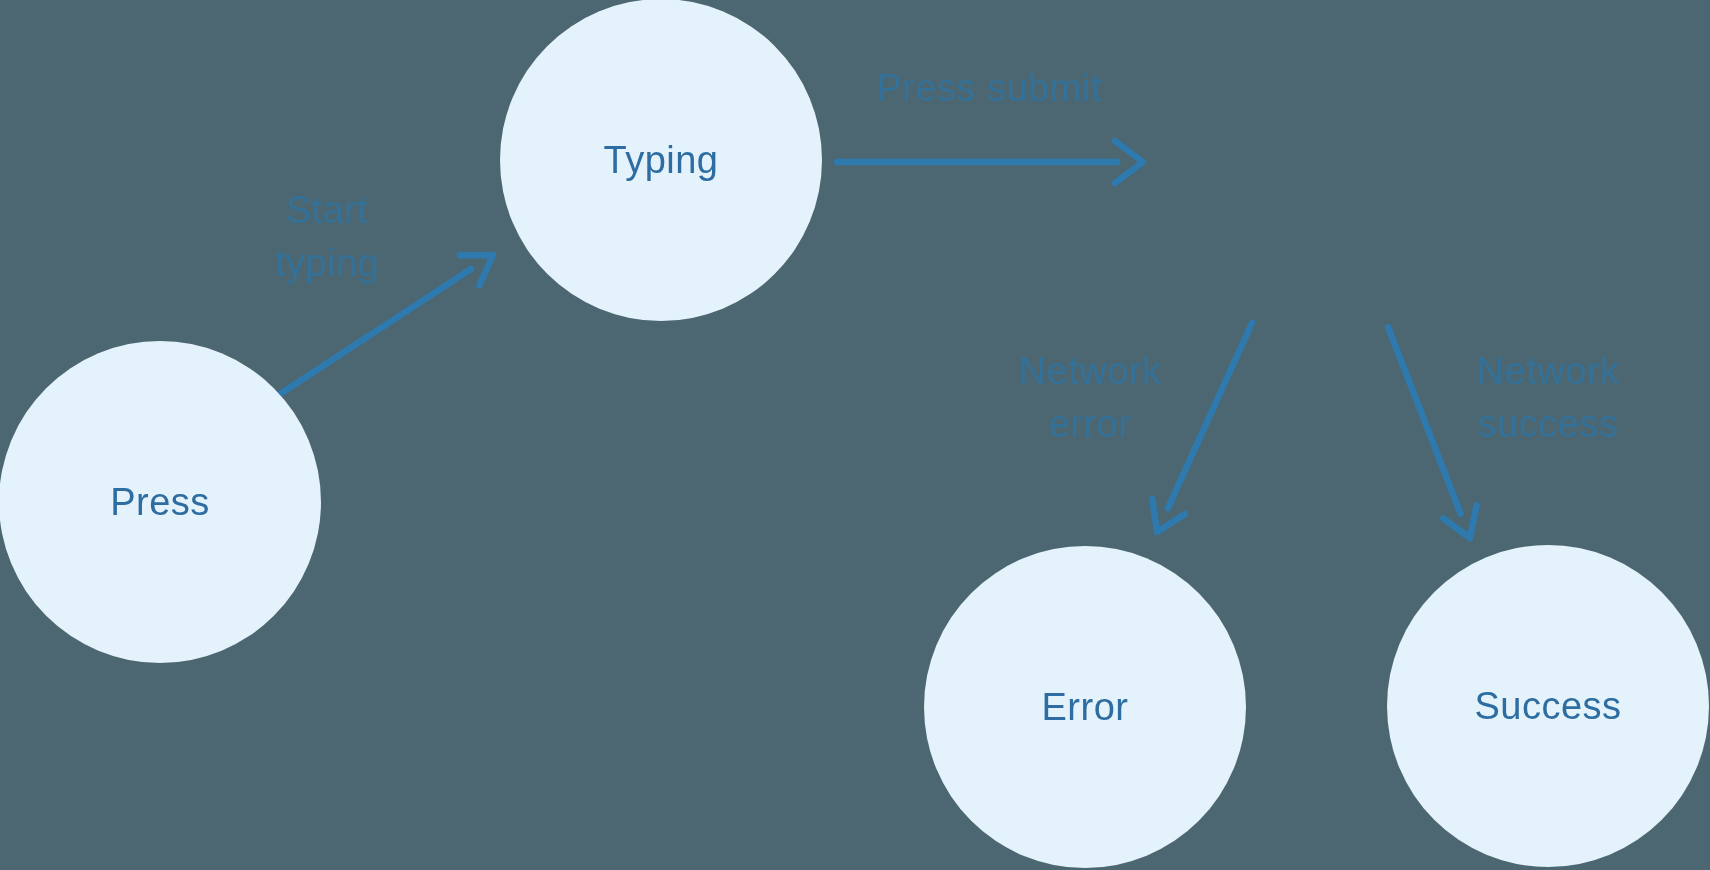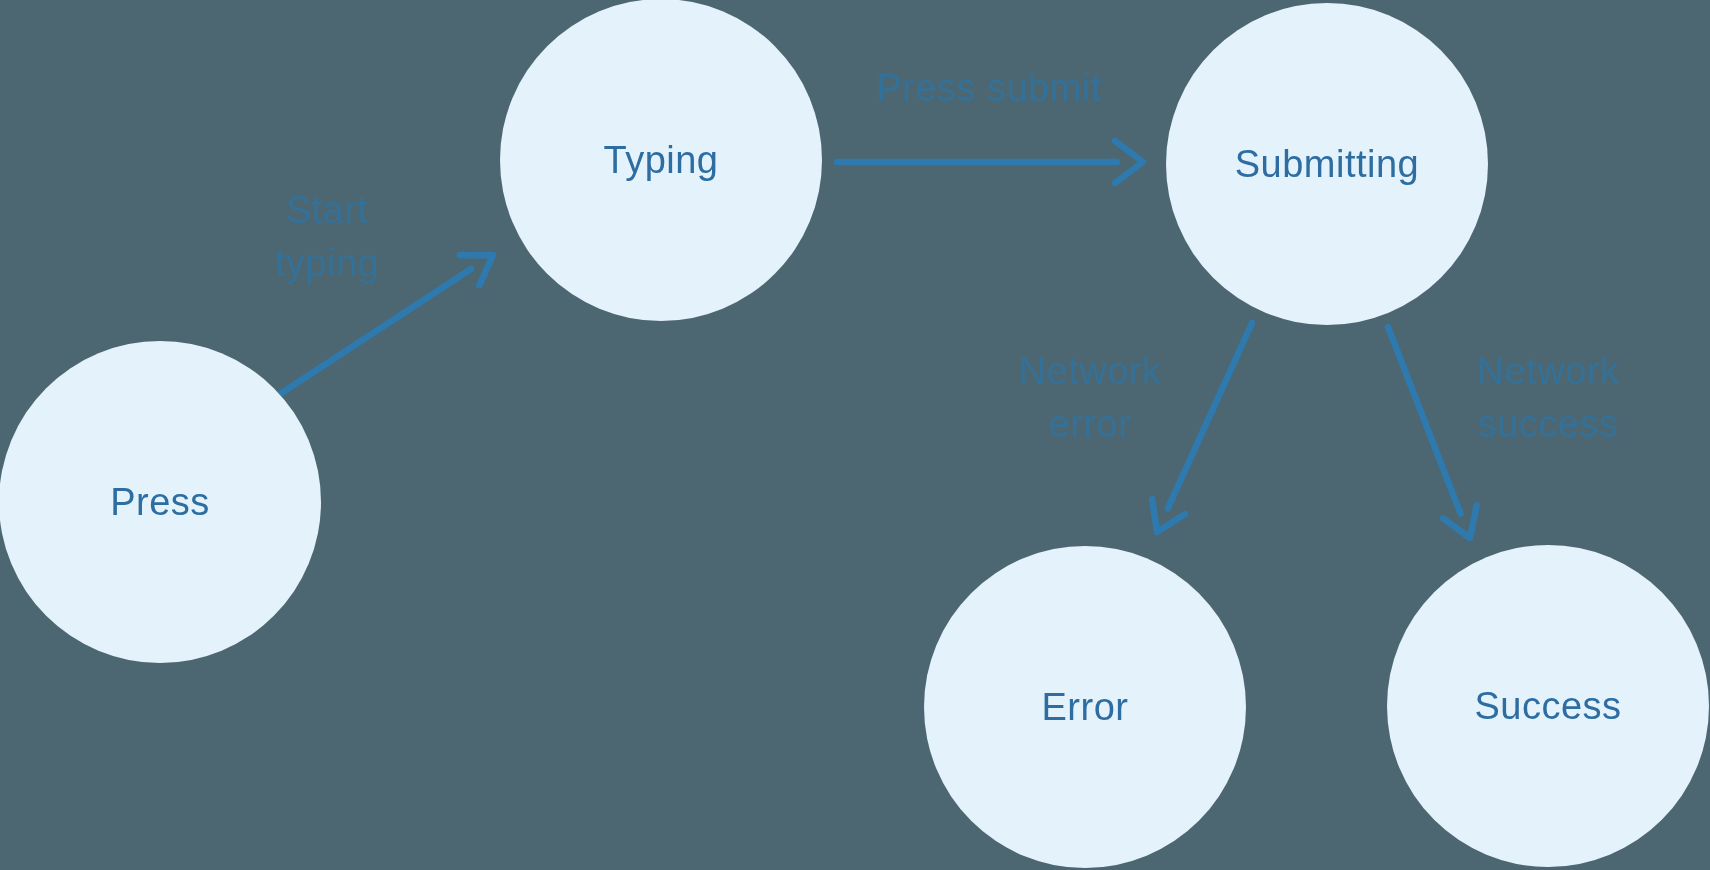--- a/index.html
+++ b/index.html
@@ -100,23 +100,20 @@
   </svg>
 
   <div class="node" id="node-empty">
     <span class="node-label">Press</span>
   </div>
 
   <div class="node" id="node-typing">
     <span class="node-label">Typing</span>
   </div>
 
-  <div class="node" id="node-submitting">
-    <span class="node-label">Submitting</span>
-  </div>
 
   <div class="node" id="node-error">
     <span class="node-label">Error</span>
   </div>
 
   <div class="node" id="node-success">
     <span class="node-label">Success</span>
   </div>
 
   <div class="tlabel" id="label-press-submit">

